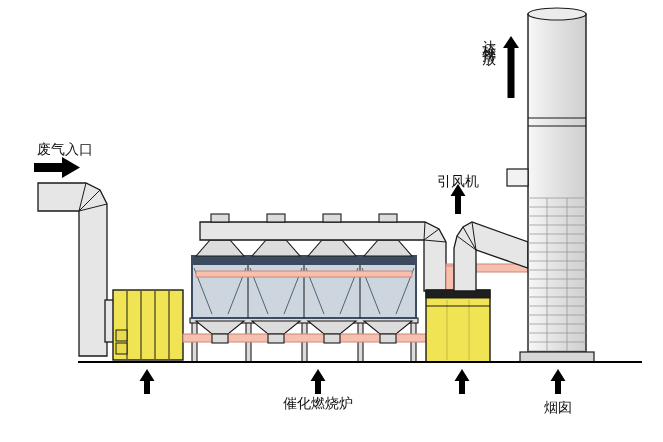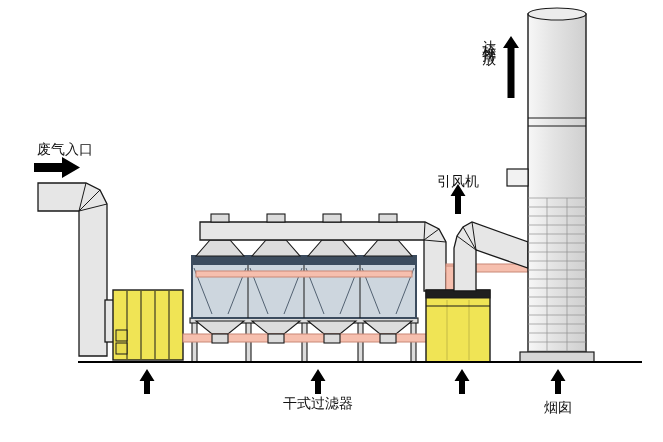--- a/index.html
+++ b/index.html
@@ -139,15 +139,15 @@
     <polygon class="arrow" points="455,214 455,196 450.5,196 458,184 465.5,196 461,196 461,214"></polygon>
     <polygon class="arrow" points="144,394 144,381 139.5,381 147,369 154.5,381 150,381 150,394"></polygon>
     <polygon class="arrow" points="315,394 315,381 310.5,381 318,369 325.5,381 321,381 321,394"></polygon>
     <polygon class="arrow" points="459,394 459,381 454.5,381 462,369 469.5,381 465,381 465,394"></polygon>
     <polygon class="arrow" points="555,394 555,381 550.5,381 558,369 565.5,381 561,381 561,394"></polygon>
   </svg>
 
   <div class="lbl" style="left:37px;top:142px;">废气入口</div>
   <div class="lbl vertical" style="left:480px;top:29px;">达标排放</div>
   <div class="lbl" style="left:437px;top:174px;">引风机</div>
-  <div class="lbl center" style="left:272px;top:396px;width:92px;">干式过滤器</div>
+  <div class="lbl center" style="left:272px;top:396px;width:92px;">催化燃烧炉</div>
   <div class="lbl center" style="left:535px;top:400px;width:46px;">烟囱</div>
 </div>
 
 </body></html>

